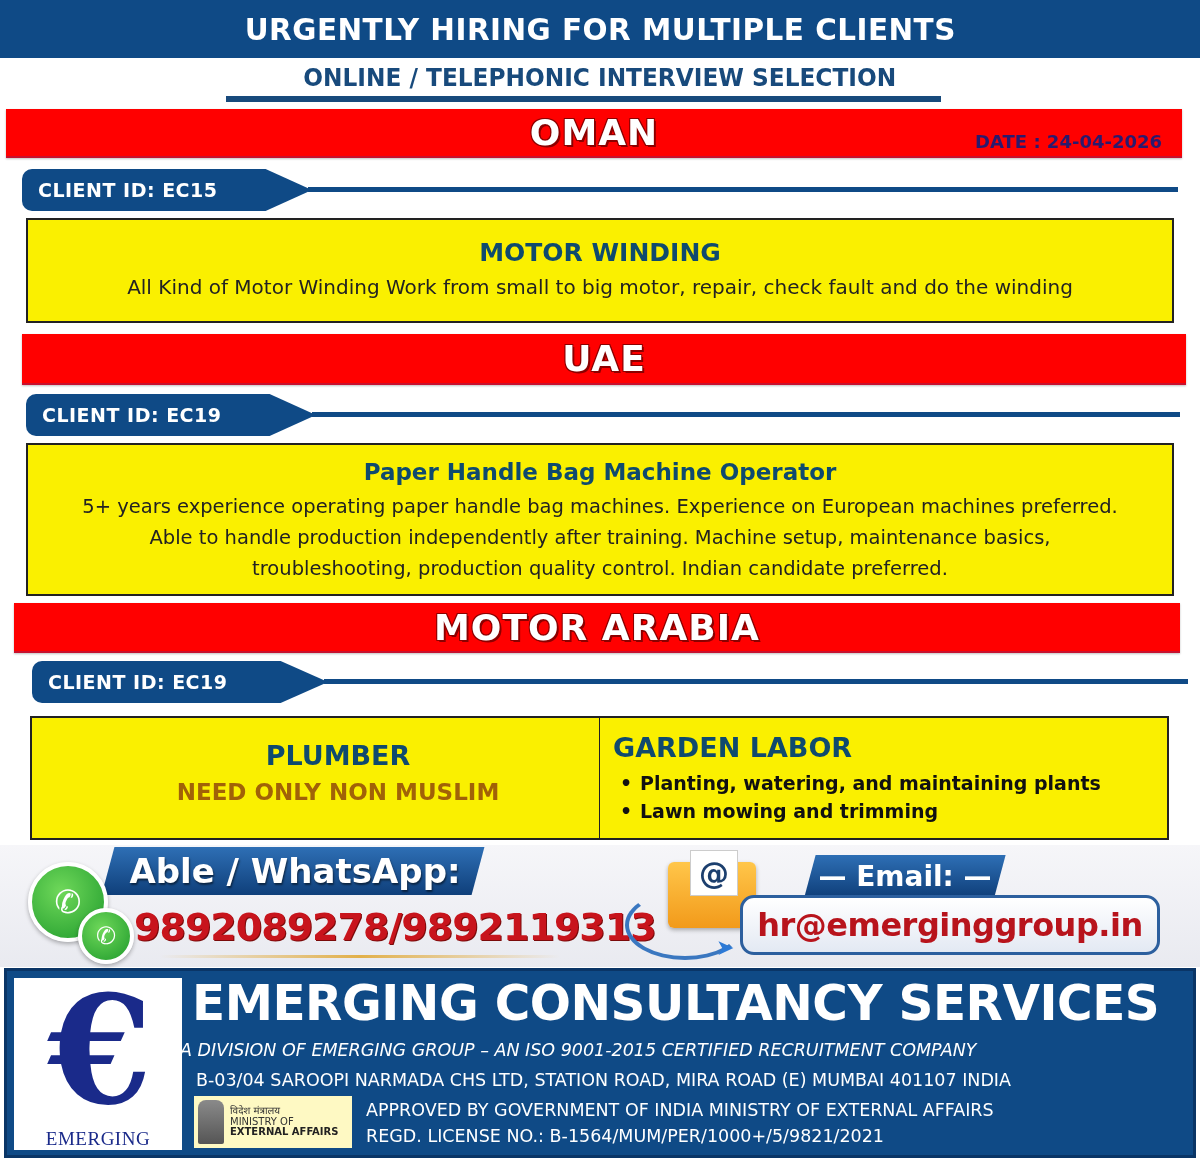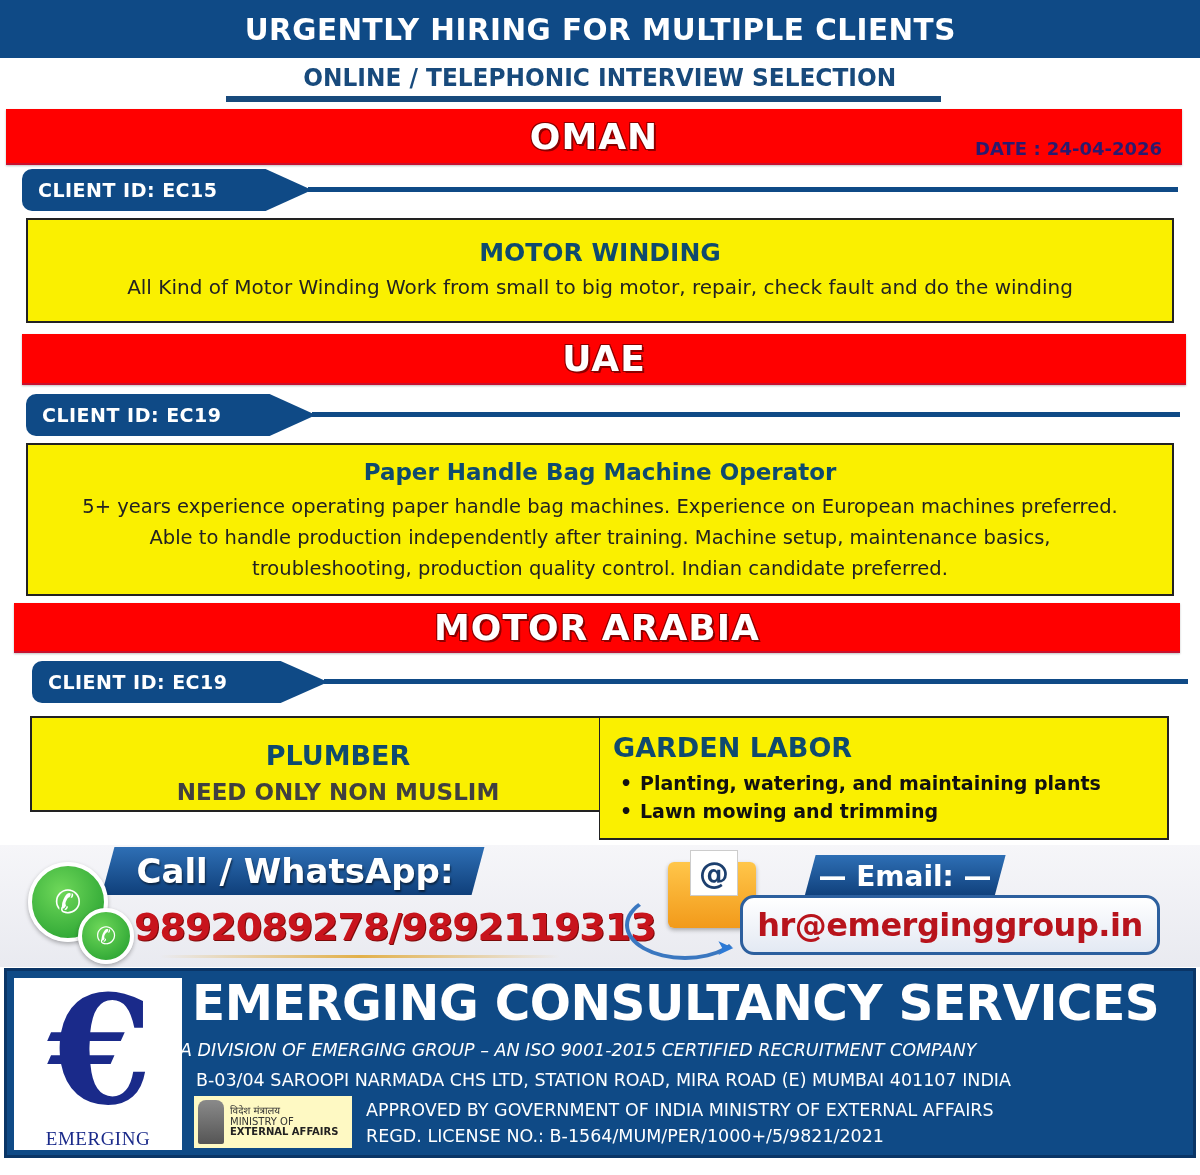--- a/index.html
+++ b/index.html
@@ -72,21 +72,21 @@
 <body>
 
 <div class="abs top-banner">
   <span>URGENTLY HIRING FOR MULTIPLE CLIENTS</span>
 </div>
 <div class="abs sub-title">
   <span>ONLINE / TELEPHONIC INTERVIEW SELECTION</span>
 </div>
 <div class="abs sub-underline"></div>
 
-<div class="abs country-bar" style="left:6px; top:109px; width:1176px; height:56px;">
+<div class="abs country-bar" style="left:6px; top:109px; width:1176px; height:49px;">
   <span class="cname">OMAN</span>
   <span class="date">DATE : 24-04-2026</span>
 </div>
 <div class="abs client-row" style="left:22px; top:169px; width:1158px;">
   <div class="client-tag" style="width:290px;">
     <span>CLIENT ID: EC15</span>
   </div>
   <div class="client-line" style="left:286px; right:2px;"></div>
 </div>
 <div class="abs job-box" style="left:26px; top:218px; width:1148px; height:105px;">
@@ -114,35 +114,35 @@
 
 <div class="abs country-bar" style="left:14px; top:603px; width:1166px; height:50px;">
   <span class="cname">MOTOR ARABIA</span>
 </div>
 <div class="abs client-row" style="left:32px; top:661px; width:1156px;">
   <div class="client-tag" style="width:296px;">
     <span>CLIENT ID: EC19</span>
   </div>
   <div class="client-line" style="left:292px; right:0;"></div>
 </div>
-<div class="abs job-box" style="left:30px; top:716px; width:571px; height:96px; border-right:1px solid #222;padding-left:44px;">
+<div class="abs job-box" style="left:30px; top:716px; width:571px; height:124px; border-right:1px solid #222;padding-left:44px;">
   <div class="job-title" style="font-size:27px; margin-top:22px;">PLUMBER</div>
-  <div class="job-desc" style="font-size:23px; font-weight:bold; margin-top:8px; color:#404040;">NEED ONLY NON MUSLIM</div>
+  <div class="job-desc" style="font-size:23px; font-weight:bold; margin-top:8px; color:#a16207;">NEED ONLY NON MUSLIM</div>
 </div>
 <div class="abs job-box" style="left:599px; top:716px; width:570px; height:124px; text-align:left; border-left:1px solid #222;">
   <div class="job-title" style="font-size:27px; margin-top:14px; margin-left:13px;">GARDEN LABOR</div>
   <ul class="bullets job-desc" style="font-size:19px; font-weight:bold; color:#111; margin-top:6px; margin-left:14px; line-height:28px;">
     <li>Planting, watering, and maintaining plants</li>
     <li>Lawn mowing and trimming</li>
   </ul>
 </div>
 
 <div class="abs contact-strip"></div>
 <div class="abs call-label-bg"></div>
-<div class="abs call-label">Call / WhatsApp:</div>
+<div class="abs call-label">Able / WhatsApp:</div>
 <div class="abs wa-icon">
   <span class="phone-glyph">✆</span>
 </div>
 <div class="abs wa-icon2">
   <span class="phone-glyph" style="font-size:24px;">✆</span>
 </div>
 <div class="abs phone-numbers">9892089278/9892119313</div>
 <div class="abs phone-underline"></div>
 
 <div class="abs swoosh"></div>

